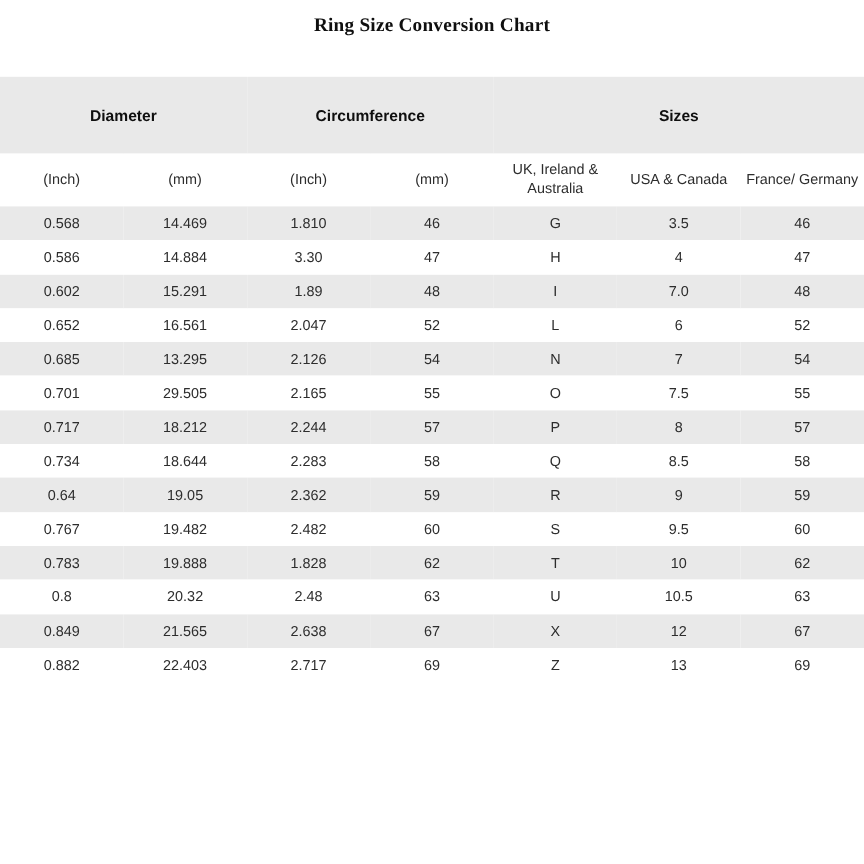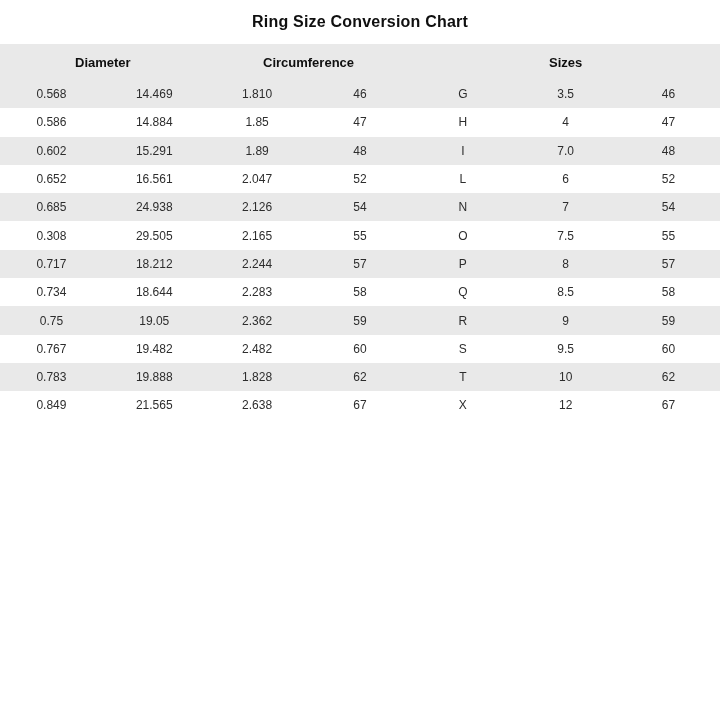--- a/index.html
+++ b/index.html
@@ -15,44 +15,45 @@
     background:var(--bg);
     font-family:"Liberation Sans", sans-serif;
   }
   .page{
     width:720px;
     height:720px;
     background:var(--bg);
     overflow:hidden;
   }
   .title{
-    height:44px;
+    height:64px;
     box-sizing:border-box;
     padding-top:13px;
     text-align:center;
     font-size:16px;
     font-weight:bold;
     color:var(--heading);
     letter-spacing:0.2px;
+    font-family:Liberation Serif, serif;
   }
   table.ring-table{
     width:720px;
     table-layout:fixed;
     border-collapse:collapse;
   }
   table.ring-table col{ width:14.2857%; }
   .group-row th{
     background:var(--header-band);
     height:36px;
     font-size:13px;
     font-weight:bold;
     color:var(--heading);
     text-align:center;
     vertical-align:middle;
-    padding:0;
+    padding:14px;
   }
   .sub-row th{
     background:var(--bg);
     height:44px;
     font-size:12px;
     font-weight:normal;
     color:var(--text);
     text-align:center;
     vertical-align:middle;
     padding:0 4px;
@@ -86,35 +87,44 @@
         <col>
         <col>
         <col>
     </colgroup>
     <thead>
       <tr class="group-row">
         <th colspan="2">Diameter</th>
         <th colspan="2">Circumference</th>
         <th colspan="3">Sizes</th>
       </tr>
+      <tr class="sub-row">
+        <th>(Inch)</th>
+        <th>(mm)</th>
+        <th>(Inch)</th>
+        <th>(mm)</th>
+        <th>UK, Ireland &amp; Australia</th>
+        <th>USA &amp; Canada</th>
+        <th>France/ Germany</th>
+      </tr>
     </thead>
     <tbody id="table-body">
         <tr>
           <td>0.568</td>
           <td>14.469</td>
           <td>1.810</td>
           <td>46</td>
           <td>G</td>
           <td>3.5</td>
           <td>46</td>
         </tr>
         <tr>
           <td>0.586</td>
           <td>14.884</td>
-          <td>1.85</td>
+          <td>3.30</td>
           <td>47</td>
           <td>H</td>
           <td>4</td>
           <td>47</td>
         </tr>
         <tr>
           <td>0.602</td>
           <td>15.291</td>
           <td>1.89</td>
           <td>48</td>
@@ -126,29 +136,29 @@
           <td>0.652</td>
           <td>16.561</td>
           <td>2.047</td>
           <td>52</td>
           <td>L</td>
           <td>6</td>
           <td>52</td>
         </tr>
         <tr>
           <td>0.685</td>
-          <td>24.938</td>
+          <td>13.295</td>
           <td>2.126</td>
           <td>54</td>
           <td>N</td>
           <td>7</td>
           <td>54</td>
         </tr>
         <tr>
-          <td>0.308</td>
+          <td>0.701</td>
           <td>29.505</td>
           <td>2.165</td>
           <td>55</td>
           <td>O</td>
           <td>7.5</td>
           <td>55</td>
         </tr>
         <tr>
           <td>0.717</td>
           <td>18.212</td>
@@ -161,21 +171,21 @@
         <tr>
           <td>0.734</td>
           <td>18.644</td>
           <td>2.283</td>
           <td>58</td>
           <td>Q</td>
           <td>8.5</td>
           <td>58</td>
         </tr>
         <tr>
-          <td>0.75</td>
+          <td>0.64</td>
           <td>19.05</td>
           <td>2.362</td>
           <td>59</td>
           <td>R</td>
           <td>9</td>
           <td>59</td>
         </tr>
         <tr>
           <td>0.767</td>
           <td>19.482</td>
@@ -188,24 +198,42 @@
         <tr>
           <td>0.783</td>
           <td>19.888</td>
           <td>1.828</td>
           <td>62</td>
           <td>T</td>
           <td>10</td>
           <td>62</td>
         </tr>
         <tr>
+          <td>0.8</td>
+          <td>20.32</td>
+          <td>2.48</td>
+          <td>63</td>
+          <td>U</td>
+          <td>10.5</td>
+          <td>63</td>
+        </tr>
+        <tr>
           <td>0.849</td>
           <td>21.565</td>
           <td>2.638</td>
           <td>67</td>
           <td>X</td>
           <td>12</td>
           <td>67</td>
         </tr>
+        <tr>
+          <td>0.882</td>
+          <td>22.403</td>
+          <td>2.717</td>
+          <td>69</td>
+          <td>Z</td>
+          <td>13</td>
+          <td>69</td>
+        </tr>
       </tbody>
   </table>
 
 </div>
 
 </body></html>

